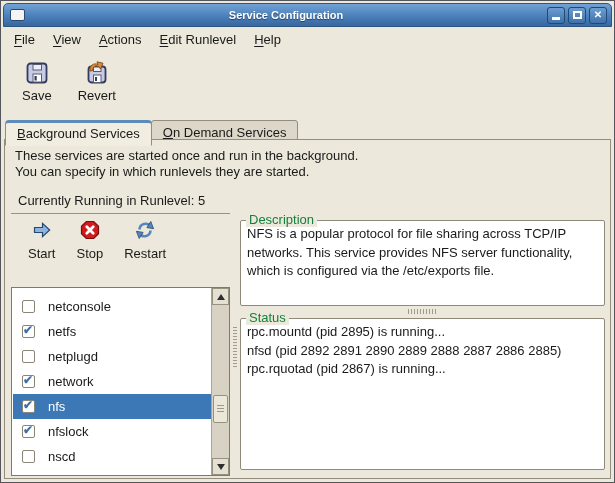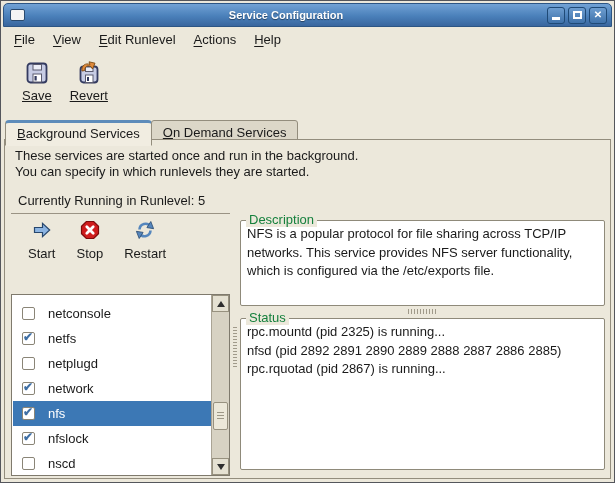--- a/index.html
+++ b/index.html
@@ -22,21 +22,21 @@
           color:#fff; font-size:10px; font-weight:bold; line-height:1; }
   .glyph-min { width:8px; height:3px; background:#fff; margin-top:7px; }
   .glyph-max { width:9px; height:8px; border:2px solid #fff; }
 
   
   .menubar { display:flex; padding:2px 4px 1px 4px; }
   .menu-item { padding:3px 9px; cursor:default; }
   .menu-item u { text-underline-offset:2px; }
 
   
-  .toolbar { display:flex; gap:4px; padding:7px 0 3px 14px;text-decoration:underline; }
+  .toolbar { display:flex; gap:12px; padding:7px 0 3px 14px; }
   .toolbtn { display:flex; flex-direction:column; align-items:center; padding:2px 6px; border:1px solid transparent; border-radius:3px; }
   .toolbtn svg { display:block; }
   .toolbtn .tlabel { margin-top:3px; }
 
   
   .tabs { display:flex; padding-left:4px; position:relative; top:7px; margin-top:4px; }
   .tab { padding:5px 11px 4px 11px; border:1px solid #938d7d; margin-right:-1px; cursor:default; }
   .tab.active { background:#f1ede1; border-bottom:1px solid #f1ede1; border-radius:4px 4px 0 0;
                 border-top:3px solid #5e8cba; padding-top:3px; position:relative; z-index:2; }
   .tab.inactive { background:#dcd7c8; border-radius:3px 3px 0 0; margin-top:0; padding-top:4px; padding-bottom:3px; }
@@ -49,21 +49,21 @@
   .runlevels .current { width:256px; }
 
   .main { flex:1; display:flex; padding:0 3px 2px 6px; min-height:0; }
 
   
   .left-pane { width:219px; display:flex; flex-direction:column; border-top:1px solid #9a9384; min-height:0;gap:18px; }
   .actions { display:flex; gap:21px; padding:6px 2px 4px 17px; }
   .action-btn { display:flex; flex-direction:column; align-items:center; }
   .action-btn .alabel { margin-top:3px; }
 
-  .service-list { flex:1; background:#fff; border:1px solid #7f7a6d; position:relative; overflow:hidden; margin-top:11px; }
+  .service-list { flex:1; background:#fff; border:1px solid #7f7a6d; position:relative; overflow:hidden; margin-top:4px; }
   .rows { position:absolute; left:1px; right:18px; top:0; bottom:0; padding-top:6px; overflow:hidden; }
   .srow { height:25px; display:flex; align-items:center; padding-left:9px; }
   .srow.selected { background:#3c78b5; color:#fff; }
   .cbox { width:13px; height:13px; background:#fff; border:1px solid #8a8577; border-radius:2px;
           margin-right:13px; position:relative; flex:none; }
   .cbox .chk { position:absolute; left:0px; top:-3px; color:#3f6fa5; font-size:12px; font-weight:bold; }
 
   
   .scrollbar { position:absolute; top:0; right:0; bottom:0; width:18px; background:#d7d2c3; border-left:1px solid #aaa495; }
   .sb-btn { position:absolute; left:0; right:0; height:17px; background:#e5e1d2; border:1px solid #97917f;
@@ -109,22 +109,22 @@
         </span>
       <span class="wbtn">
           <span>✕</span>
         </span>
     </span>
   </div>
 
   <div class="menubar" id="menubar">
       <div class="menu-item"><u>F</u>ile</div>
       <div class="menu-item"><u>V</u>iew</div>
+      <div class="menu-item"><u>A</u>ctions</div>
       <div class="menu-item"><u>E</u>dit Runlevel</div>
-      <div class="menu-item"><u>A</u>ctions</div>
       <div class="menu-item"><u>H</u>elp</div>
     </div>
 
   <div class="toolbar">
     <div class="toolbtn">
       <span>
         <svg width="24" height="24" viewBox="0 0 24 24">
           <rect x="2.5" y="2.5" width="19" height="19" rx="3" fill="#c7cce4" stroke="#343b60" stroke-width="1.8"></rect>
           <rect x="8" y="13" width="8.5" height="8" fill="#ffffff" stroke="#5a5a6e" stroke-width="1"></rect>
           <rect x="9.5" y="15" width="2.2" height="4.5" fill="#343b60"></rect>
@@ -267,21 +267,21 @@
         <div class="frame desc-frame">
           <span class="frame-label">Description</span>
           <div class="frame-body">NFS is a popular protocol for file sharing across TCP/IP networks. This service provides NFS server functionality, which is configured via the /etc/exports file.</div>
         </div>
         <div class="hsplit">
           <div class="grip-h"></div>
         </div>
         <div class="frame status-frame">
           <span class="frame-label">Status</span>
           <div class="frame-body" id="status-lines">
-              <div>rpc.mountd (pid 2325) is running...</div>
+              <div>rpc.mountd (pid 2895) is running...</div>
               <div>nfsd (pid 2892 2891 2890 2889 2888 2887 2886 2885)</div>
               <div>rpc.rquotad (pid 2867) is running...</div>
             </div>
         </div>
       </div>
 
     </div>
   </div>
 </div>
 

